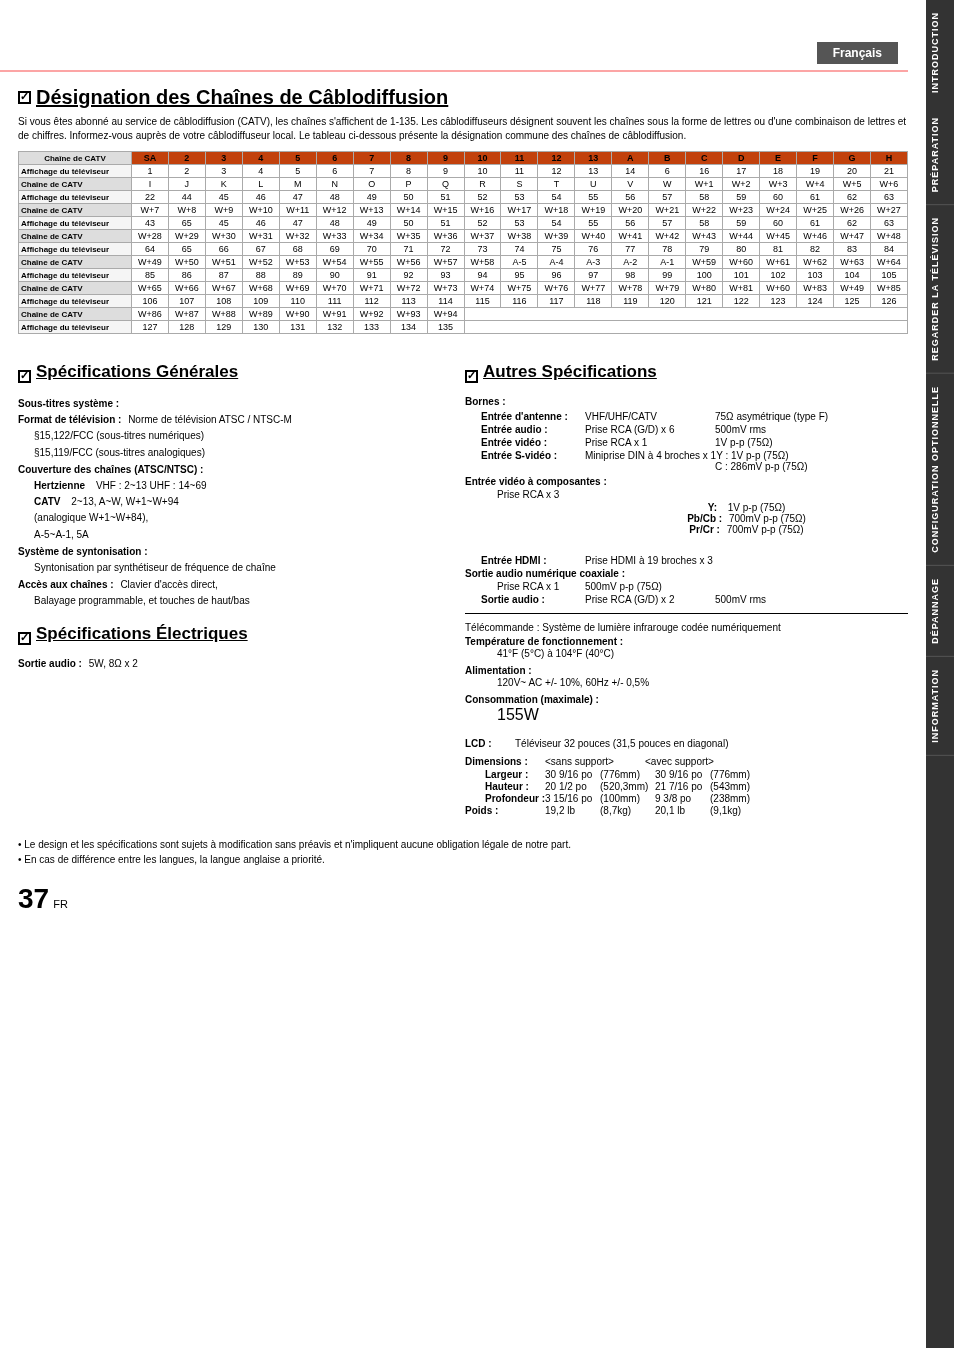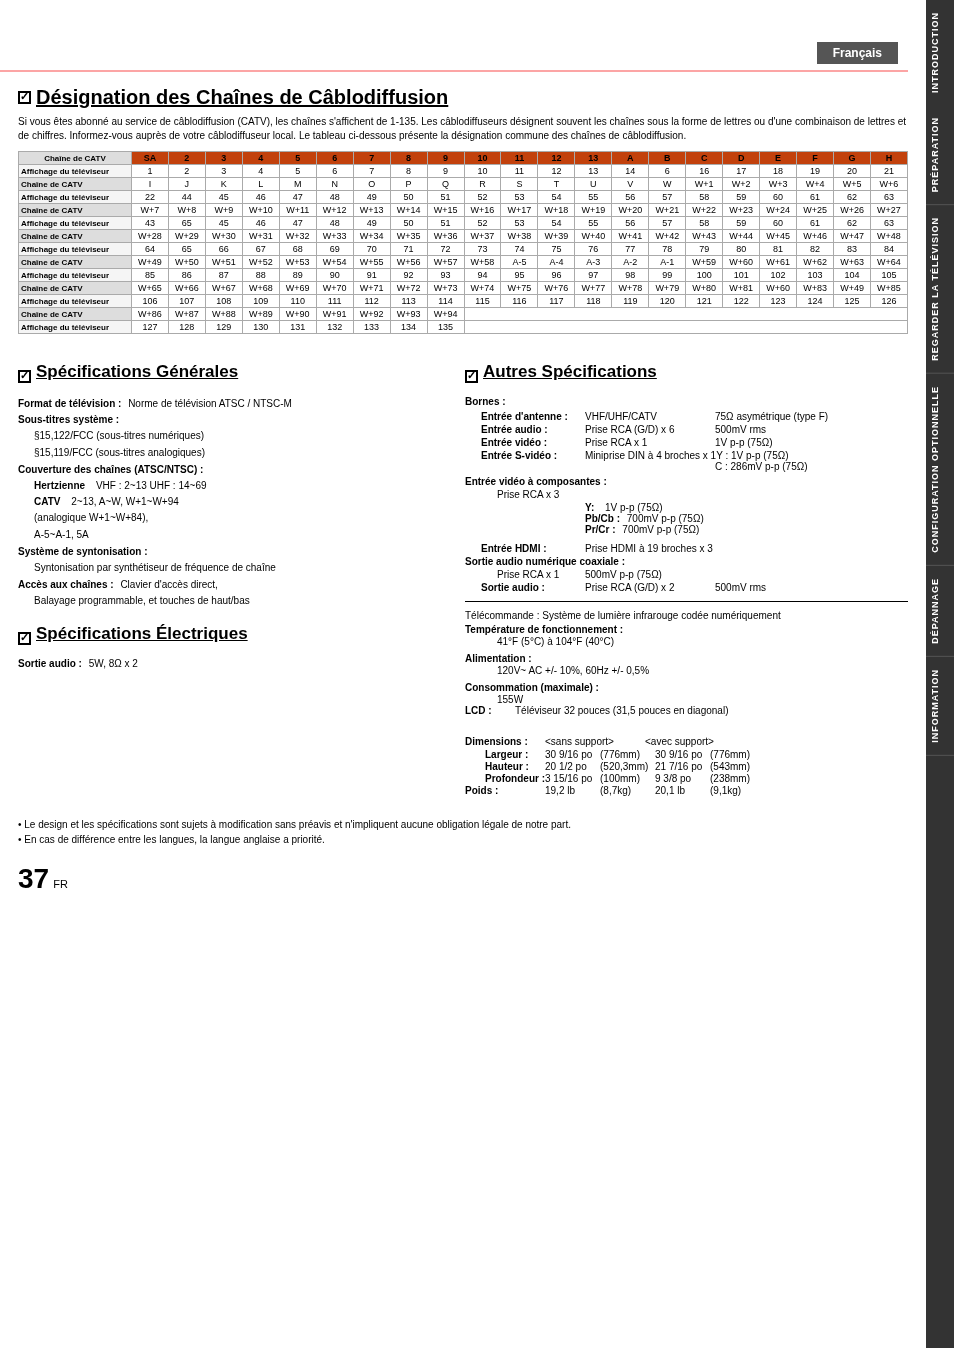--- a/index.html
+++ b/index.html
@@ -556,25 +556,25 @@
 
       <div class="specs-left">
 
         <div>
           <div class="section-header">
             <span class="chk-icon"></span>
             <span class="spec-section-title">Spécifications Générales</span>
           </div>
           <div style="font-size:10px;line-height:1.6;">
             <div>
+              <span class="spec-item-label">Sous-titres système :</span>
+            </div>
+            <div>
               <span class="spec-item-label">Format de télévision :</span>
               <span class="spec-item-value">Norme de télévision ATSC / NTSC-M</span>
-            </div>
-            <div>
-              <span class="spec-item-label">Sous-titres système :</span>
             </div>
             <div class="spec-sub-item">§15,122/FCC (sous-titres numériques)</div>
             <div class="spec-sub-item">§15,119/FCC (sous-titres analogiques)</div>
             <div>
               <span class="spec-item-label">Couverture des chaînes (ATSC/NTSC) :</span>
             </div>
             <div style="margin-left:16px;">
               <span class="spec-sub-label">Hertzienne</span>
               <span style="margin-left:8px;">VHF : 2~13   UHF : 14~69</span>
             </div>
@@ -644,21 +644,21 @@
             <div style="display:flex;margin-bottom:4px;font-size:10px;">
               <span style="min-width:120px;padding-left:16px;"></span>
               <span style="min-width:130px;"></span>
               <span>C : 286mV p-p (75Ω)</span>
             </div>
 
             <div style="font-weight:bold;font-size:10px;margin-bottom:2px;">Entrée vidéo à composantes :</div>
             <div style="display:flex;margin-bottom:2px;font-size:10px;">
               <span style="min-width:120px;padding-left:32px;">Prise RCA x 3</span>
             </div>
-            <div style="display:flex;flex-direction:column;margin-left:120px;font-size:10px;margin-bottom:8px;">
+            <div style="display:flex;flex-direction:column;margin-left:120px;font-size:10px;margin-bottom:20px;text-align:center;">
               <div>
                 <span style="font-weight:bold;">Y:</span>
                 <span style="margin-left:8px;">1V p-p (75Ω)</span>
               </div>
               <div>
                 <span style="font-weight:bold;">Pb/Cb :</span>
                 <span style="margin-left:4px;">700mV p-p (75Ω)</span>
               </div>
               <div>
                 <span style="font-weight:bold;">Pr/Cr :</span>
@@ -687,23 +687,23 @@
 
             <div style="font-size:10px;margin-bottom:3px;">Télécommande : Système de lumière infrarouge codée numériquement</div>
 
             <div style="font-size:10px;font-weight:bold;margin-bottom:1px;">Température de fonctionnement :</div>
             <div style="font-size:10px;margin-left:32px;margin-bottom:6px;">41°F (5°C) à 104°F (40°C)</div>
 
             <div style="font-size:10px;font-weight:bold;margin-bottom:1px;">Alimentation :</div>
             <div style="font-size:10px;margin-left:32px;margin-bottom:6px;">120V~ AC +/- 10%, 60Hz +/- 0,5%</div>
 
             <div style="font-size:10px;font-weight:bold;margin-bottom:1px;">Consommation (maximale) :</div>
-            <div style="font-size:10px;margin-left:32px;margin-bottom:0;">155W</div>
-
-            <div style="display:flex;font-size:10px;margin-bottom:20px;">
+            <div style="font-size:16px;margin-left:32px;margin-bottom:14px;">155W</div>
+
+            <div style="display:flex;font-size:10px;margin-bottom:7px;">
               <span style="font-weight:bold;min-width:50px;">LCD :</span>
               <span>Téléviseur 32 pouces (31,5 pouces en diagonal)</span>
             </div>
 
             <div style="display:flex;font-size:10px;margin-bottom:2px;">
               <span style="font-weight:bold;min-width:80px;">Dimensions :</span>
               <span style="min-width:100px;">&lt;sans support&gt;</span>
               <span>&lt;avec support&gt;</span>
             </div>
 

